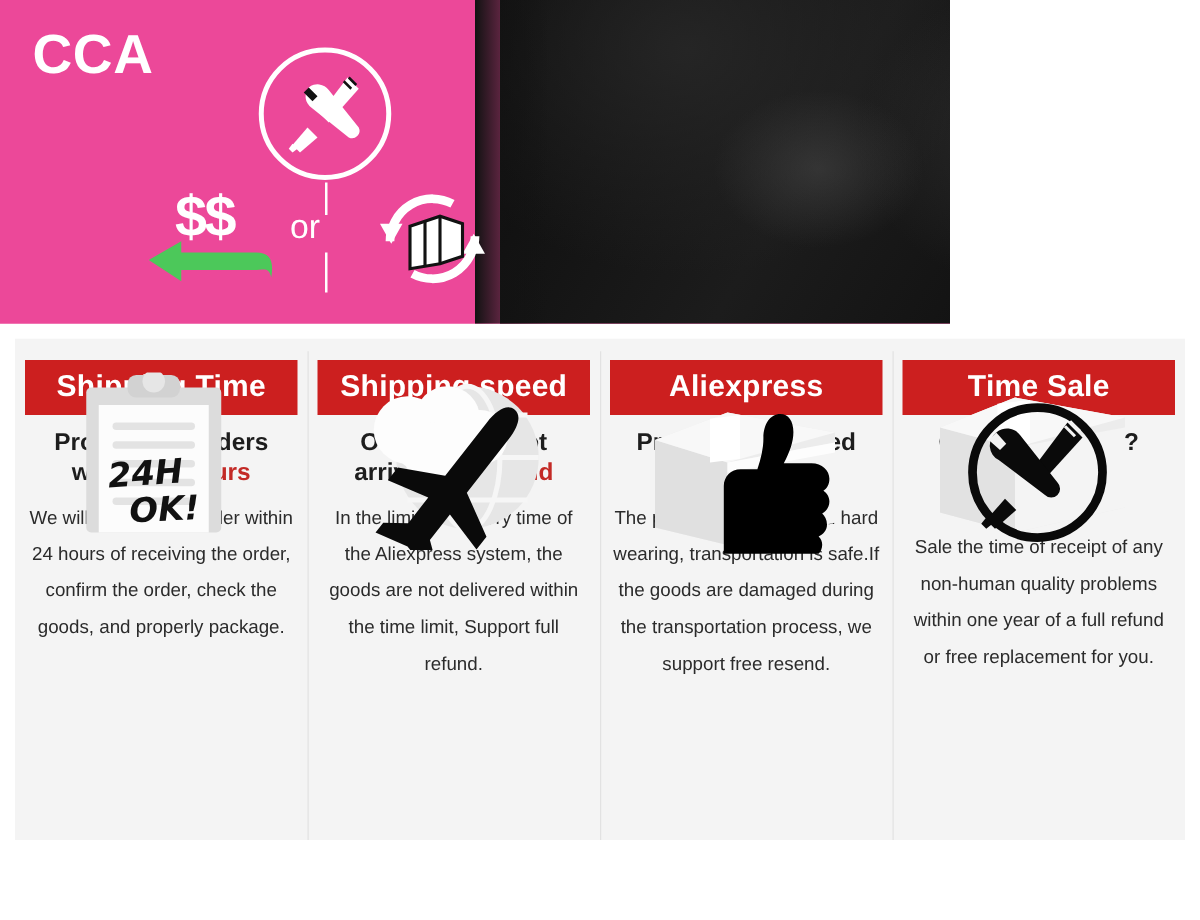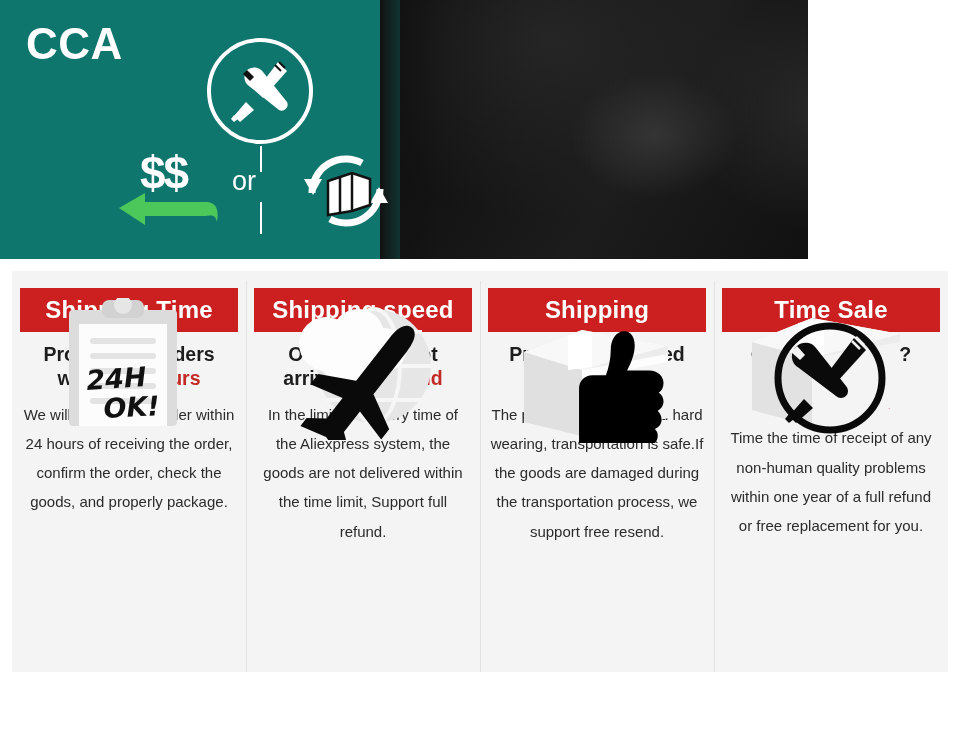--- a/index.html
+++ b/index.html
@@ -5,21 +5,21 @@
   html,body{margin:0;padding:0;}
   body{
     width:960px;height:736px;overflow:hidden;background:#ffffff;
     font-family:"Liberation Sans", sans-serif;
   }
   #page{position:relative;width:960px;height:736px;background:#ffffff;}
 
   
   #banner{
     position:absolute;left:0;top:0;width:760px;height:259px;
-    background:#0f766e;overflow:hidden;padding-left:48px;
+    background:#ec4899;overflow:hidden;
   }
   #banner-photo{
     position:absolute;left:400px;top:0;width:560px;height:259px;
     background:
       radial-gradient(ellipse 120px 90px at 255px 135px, rgba(70,70,70,.55) 0%, rgba(0,0,0,0) 70%),
       radial-gradient(ellipse 200px 170px at 430px 110px, rgba(58,58,58,.55) 0%, rgba(0,0,0,0) 72%),
       radial-gradient(ellipse 300px 240px at 150px 40px, rgba(40,40,40,.85) 0%, rgba(8,8,8,0) 75%),
       linear-gradient(120deg,#0c0c0c 0%,#1c1c1c 45%,#0a0a0a 100%);
   }
   
@@ -177,36 +177,36 @@
     <div class="card">
       <div class="card-header">Shipping speed</div>
       <div class="card-sub">
         <span>Overdue did not</span><br>
         <span>arrive, </span><span class="hl">full refund</span>
       </div>
       <div class="card-body">In the limited delivery time of the Aliexpress system, the goods are not delivered within the time limit, Support full refund.</div>
     </div>
 
     <div class="card">
-      <div class="card-header">Shipping</div>
+      <div class="card-header">Aliexpress</div>
       <div class="card-sub">
         <span>Products damaged</span><br>
         <span class="hl">free resend</span>
       </div>
       <div class="card-body">The package is strong and hard wearing, transportation is safe.If the goods are damaged during the transportation process, we support free resend.</div>
     </div>
 
     <div class="card">
       <div class="card-header">Time Sale</div>
       <div class="card-sub">
         <span>Quality problem?</span><br>
         <span class="hl">refund or</span><br>
         <span class="hl">replacement!</span>
       </div>
-      <div class="card-body">Time the time of receipt of any non-human quality problems within one year of a full refund or free replacement for you.</div>
+      <div class="card-body">Sale the time of receipt of any non-human quality problems within one year of a full refund or free replacement for you.</div>
     </div>
   </div>
 
   <div class="art" id="art1">
     <svg width="125" height="130" viewBox="0 0 125 130">
       <rect x="7" y="12" width="108" height="116" rx="4" fill="#dcdcdc"></rect>
       <rect x="17" y="26" width="88" height="102" fill="#fcfcfc"></rect>
       <rect x="40" y="2" width="42" height="18" rx="7" fill="#d2d2d2"></rect>
       <circle cx="61" cy="7" r="9" fill="#e6e6e6"></circle>
       <g fill="#e3e3e3">

